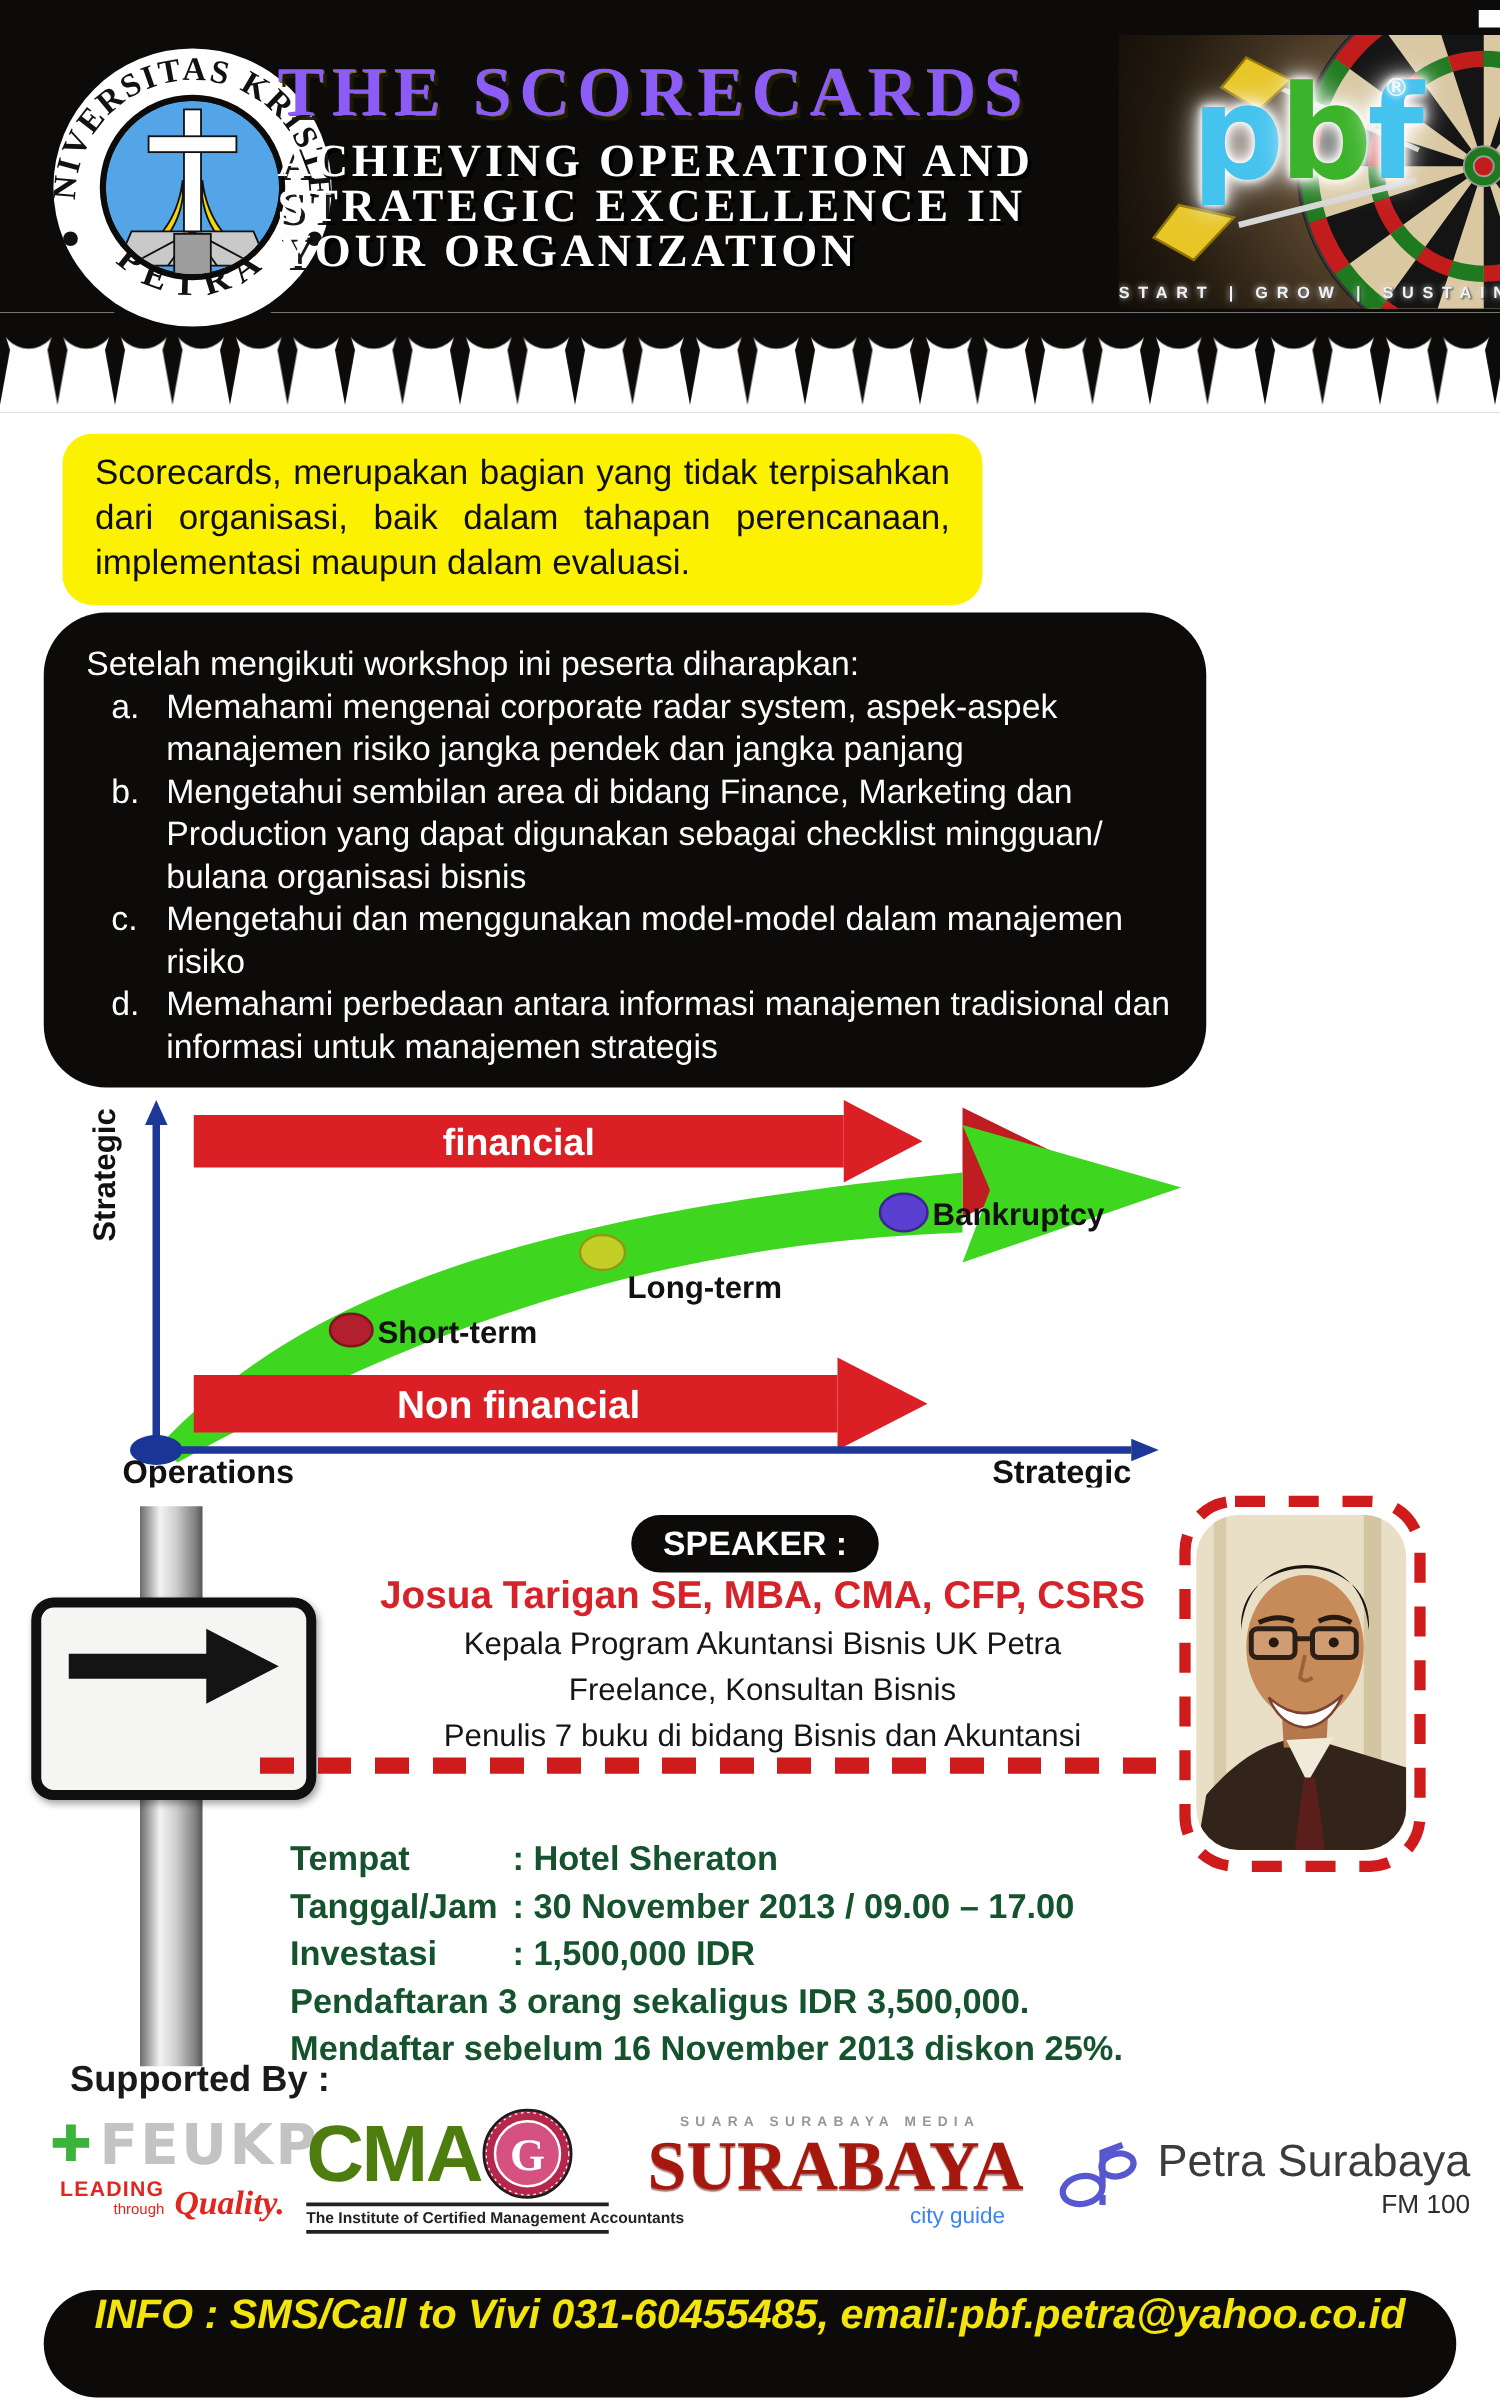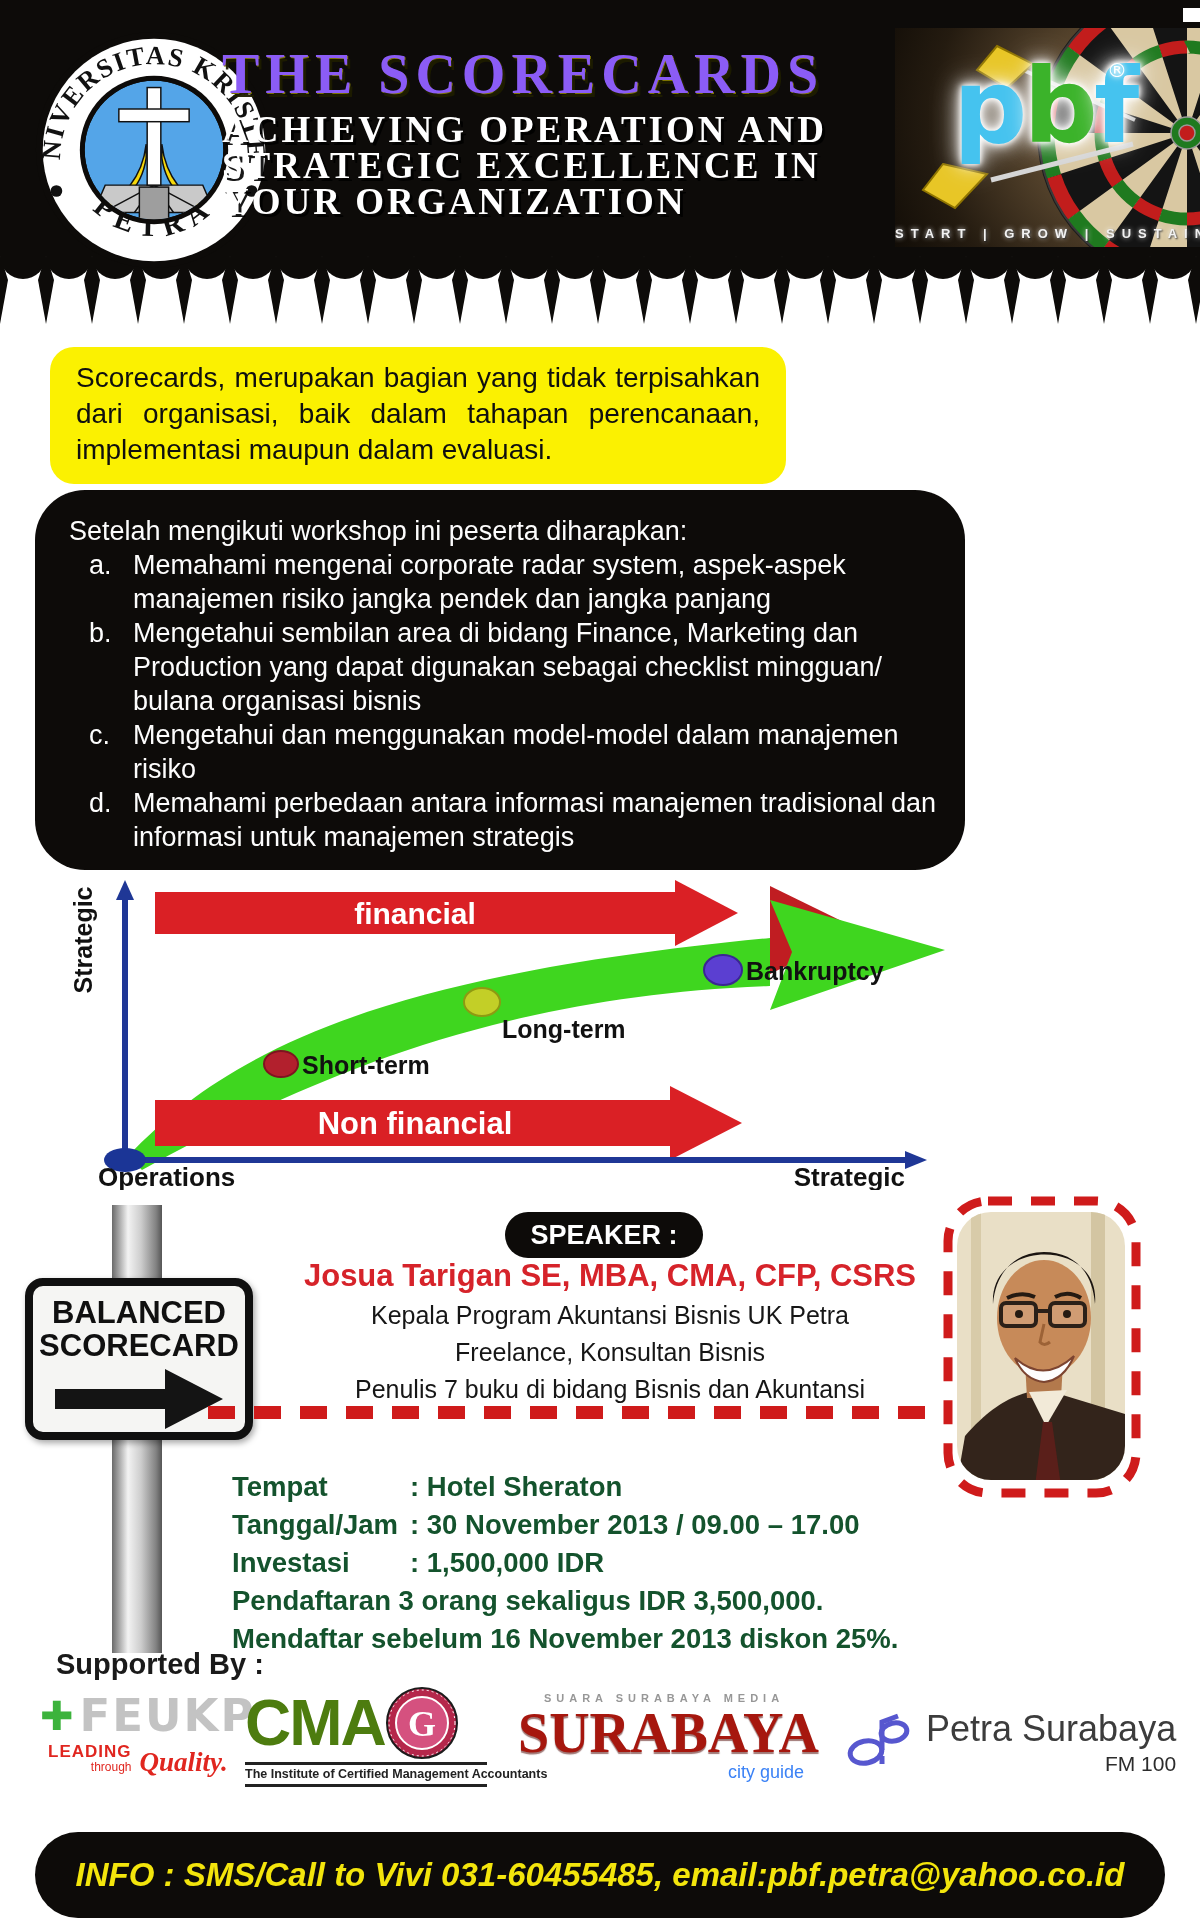--- a/index.html
+++ b/index.html
@@ -95,21 +95,21 @@
   .sby-word { font-family:"Liberation Serif", serif; font-weight:bold; font-size:56px; line-height:58px;
     color:#a6170e; text-shadow:0 2px 1px rgba(80,8,4,0.55); }
   .sby-city { text-align:right; font-size:18px; color:#3b82f6; padding-right:6px; }
   .ssfm { position:absolute; left:846px; top:1706px; display:flex; gap:14px; }
   .ssfm-text { padding-top:2px; }
   .ssfm-name { font-size:36px; color:#3c3c3c; white-space:nowrap; }
   .ssfm-freq { text-align:right; font-size:21px; color:#2c2c2c; margin-top:2px; }
 
   
   .footer { position:absolute; left:35px; top:1832px; width:1130px; height:86px; background:#0d0b09;
-    border-radius:44px; display:flex; align-items:center; justify-content:center; }
+    border-radius:44px; display:flex; align-items:flex-start; justify-content:center; }
   .footer-text { color:#f3e50c; font-weight:bold; font-style:italic; font-size:33px; white-space:nowrap; }
 </style>
 </head>
 <body>
 
 <div id="page">
 
   <div class="header"></div>
 
   <svg class="fringe" viewBox="0 0 1200 80" preserveAspectRatio="none">
@@ -253,24 +253,20 @@
       <polygon points="835,273 857,282 835,291" fill="#1f3796"></polygon>
     </g>
     <ellipse cx="55" cy="282" rx="21" ry="12" fill="#1b3596"></ellipse>
     <text transform="translate(22,62) rotate(-90)" text-anchor="middle" font-size="25" font-weight="bold" fill="#111">Strategic</text>
     <text x="28" y="308" font-size="26" font-weight="bold" fill="#111">Operations</text>
     <text x="835" y="308" text-anchor="end" font-size="26" font-weight="bold" fill="#111">Strategic</text>
   </svg>
 
   <div class="pole"></div>
   <div class="sign">
-    <div class="sign-text">
-      <div>BALANCED</div>
-      <div>SCORECARD</div>
-    </div>
     <svg class="sign-arrow" width="172" height="62" viewBox="0 0 172 62">
       <polygon points="2,21 112,21 112,1 170,31 112,61 112,41 2,41" fill="#141414"></polygon>
     </svg>
   </div>
 
   <div class="speaker-badge">SPEAKER :</div>
   <div class="speaker-name">Josua Tarigan SE, MBA, CMA, CFP, CSRS</div>
   <div class="speaker-titles">
     <div>Kepala Program Akuntansi Bisnis UK Petra</div>
     <div>Freelance, Konsultan Bisnis</div>

